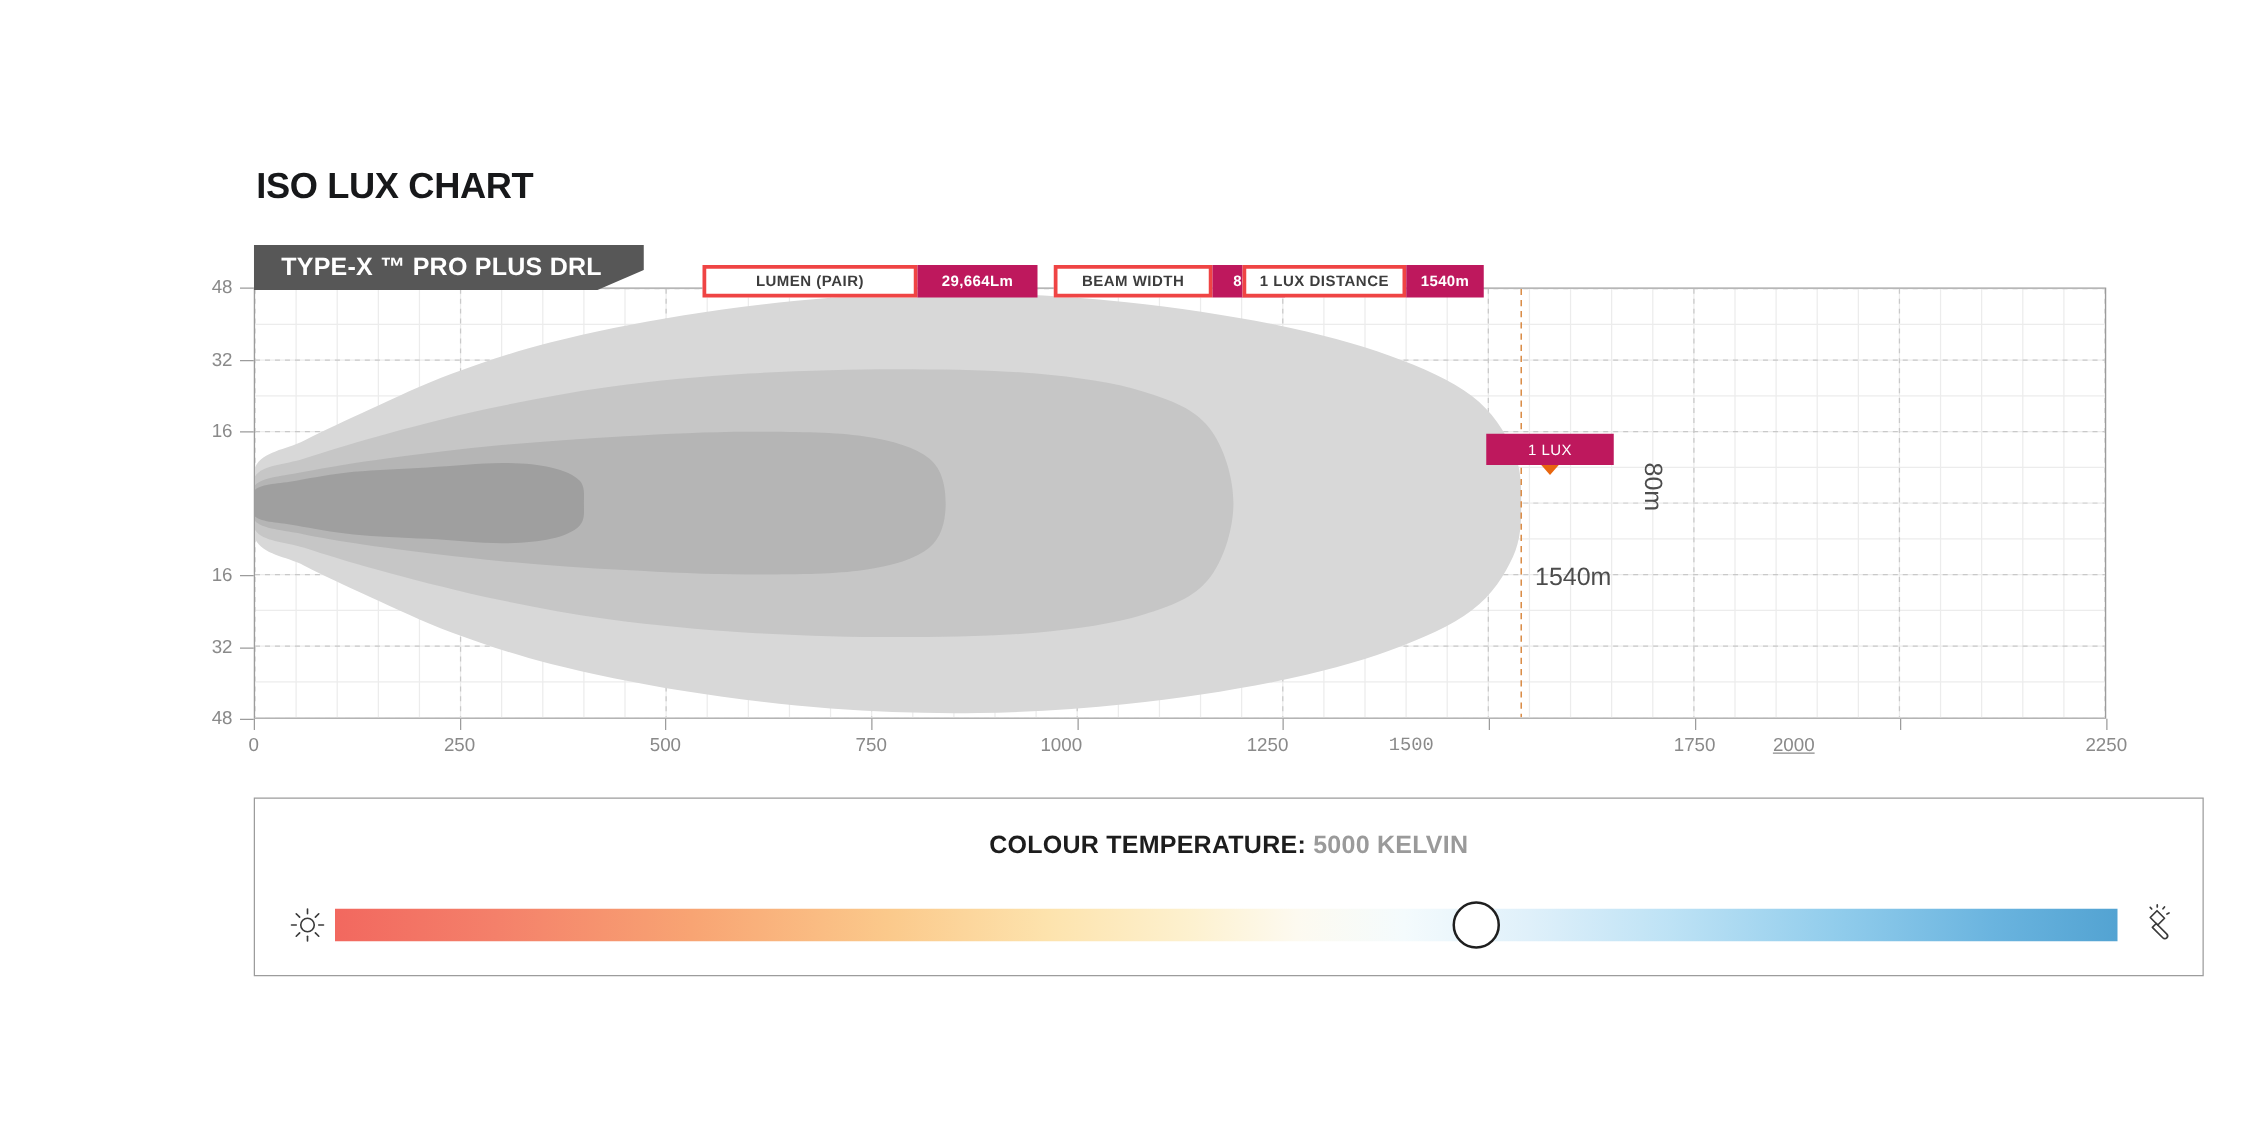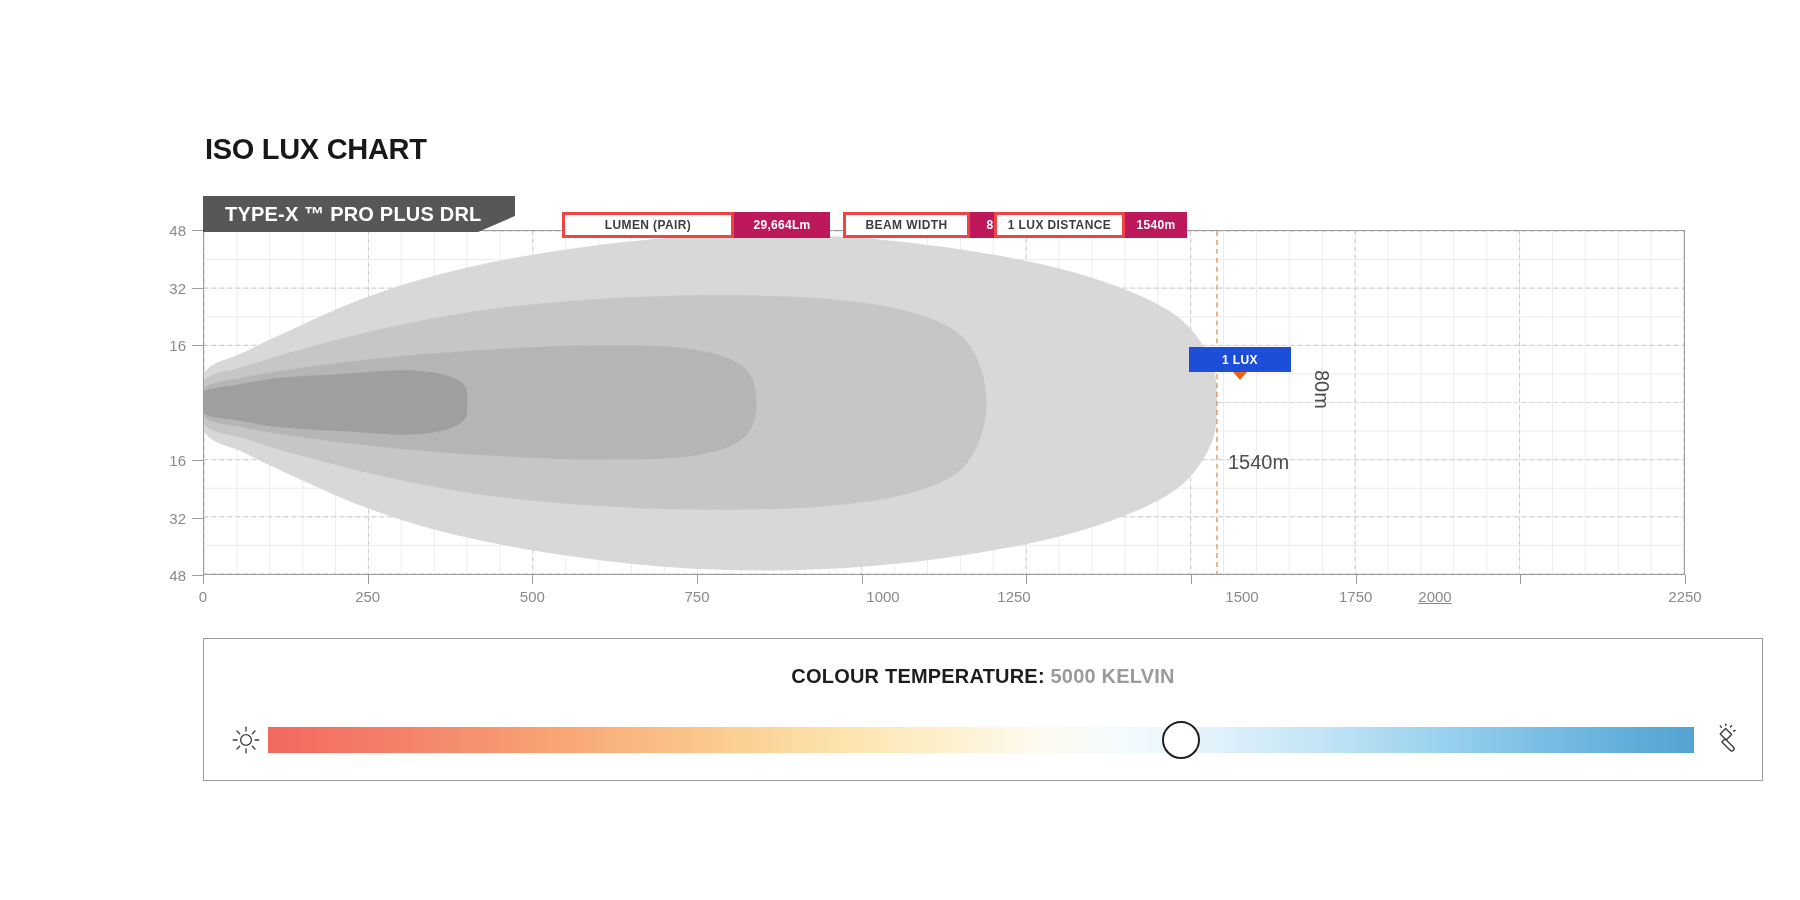--- a/index.html
+++ b/index.html
@@ -151,24 +151,24 @@
     background: #9c9c9c;
   }
 
   
   #lux-marker {
     position: absolute;
     left: 1189px;
     top: 347px;
     width: 102px;
     height: 25px;
-    background: #1d4ed8;
+    background: #be185d;
     color: #ffffff;
     font-size: 12px;
-    font-weight: bold;
+    font-weight: normal;
     letter-spacing: 0.4px;
     display: flex;
     align-items: center;
     justify-content: center;
     z-index: 7;
   }
   #lux-marker::after {
     content: "";
     position: absolute;
     left: 50%;
@@ -413,25 +413,25 @@
     </div>
   <div id="xtick-layer">
       <div class="xtick-label" style="left: 203px;">0</div>
       <div class="xtick-mark" style="left: 203px;"></div>
       <div class="xtick-label" style="left: 367.667px;">250</div>
       <div class="xtick-mark" style="left: 367.667px;"></div>
       <div class="xtick-label" style="left: 532.333px;">500</div>
       <div class="xtick-mark" style="left: 532.333px;"></div>
       <div class="xtick-label" style="left: 697px;">750</div>
       <div class="xtick-mark" style="left: 697px;"></div>
-      <div class="xtick-label" style="left: 883px;">1000</div>
+      <div class="xtick-label" style="left: 849px;">1000</div>
       <div class="xtick-mark" style="left: 861.667px;"></div>
       <div class="xtick-label" style="left: 1014px;">1250</div>
       <div class="xtick-mark" style="left: 1026.33px;"></div>
-      <div class="xtick-label" style="left: 1242px;">1500</div>
+      <div class="xtick-label" style="left: 1129px; font-family: Liberation Mono, monospace;">1500</div>
       <div class="xtick-mark" style="left: 1191px;"></div>
       <div class="xtick-label" style="left: 1355.67px;">1750</div>
       <div class="xtick-mark" style="left: 1355.67px;"></div>
       <div class="xtick-label" style="left: 1435px; text-decoration: underline;">2000</div>
       <div class="xtick-mark" style="left: 1520.33px;"></div>
       <div class="xtick-label" style="left: 1685px; text-align: center;">2250</div>
       <div class="xtick-mark" style="left: 1685px;"></div>
     </div>
 
   <div id="lux-marker">1 LUX</div>

